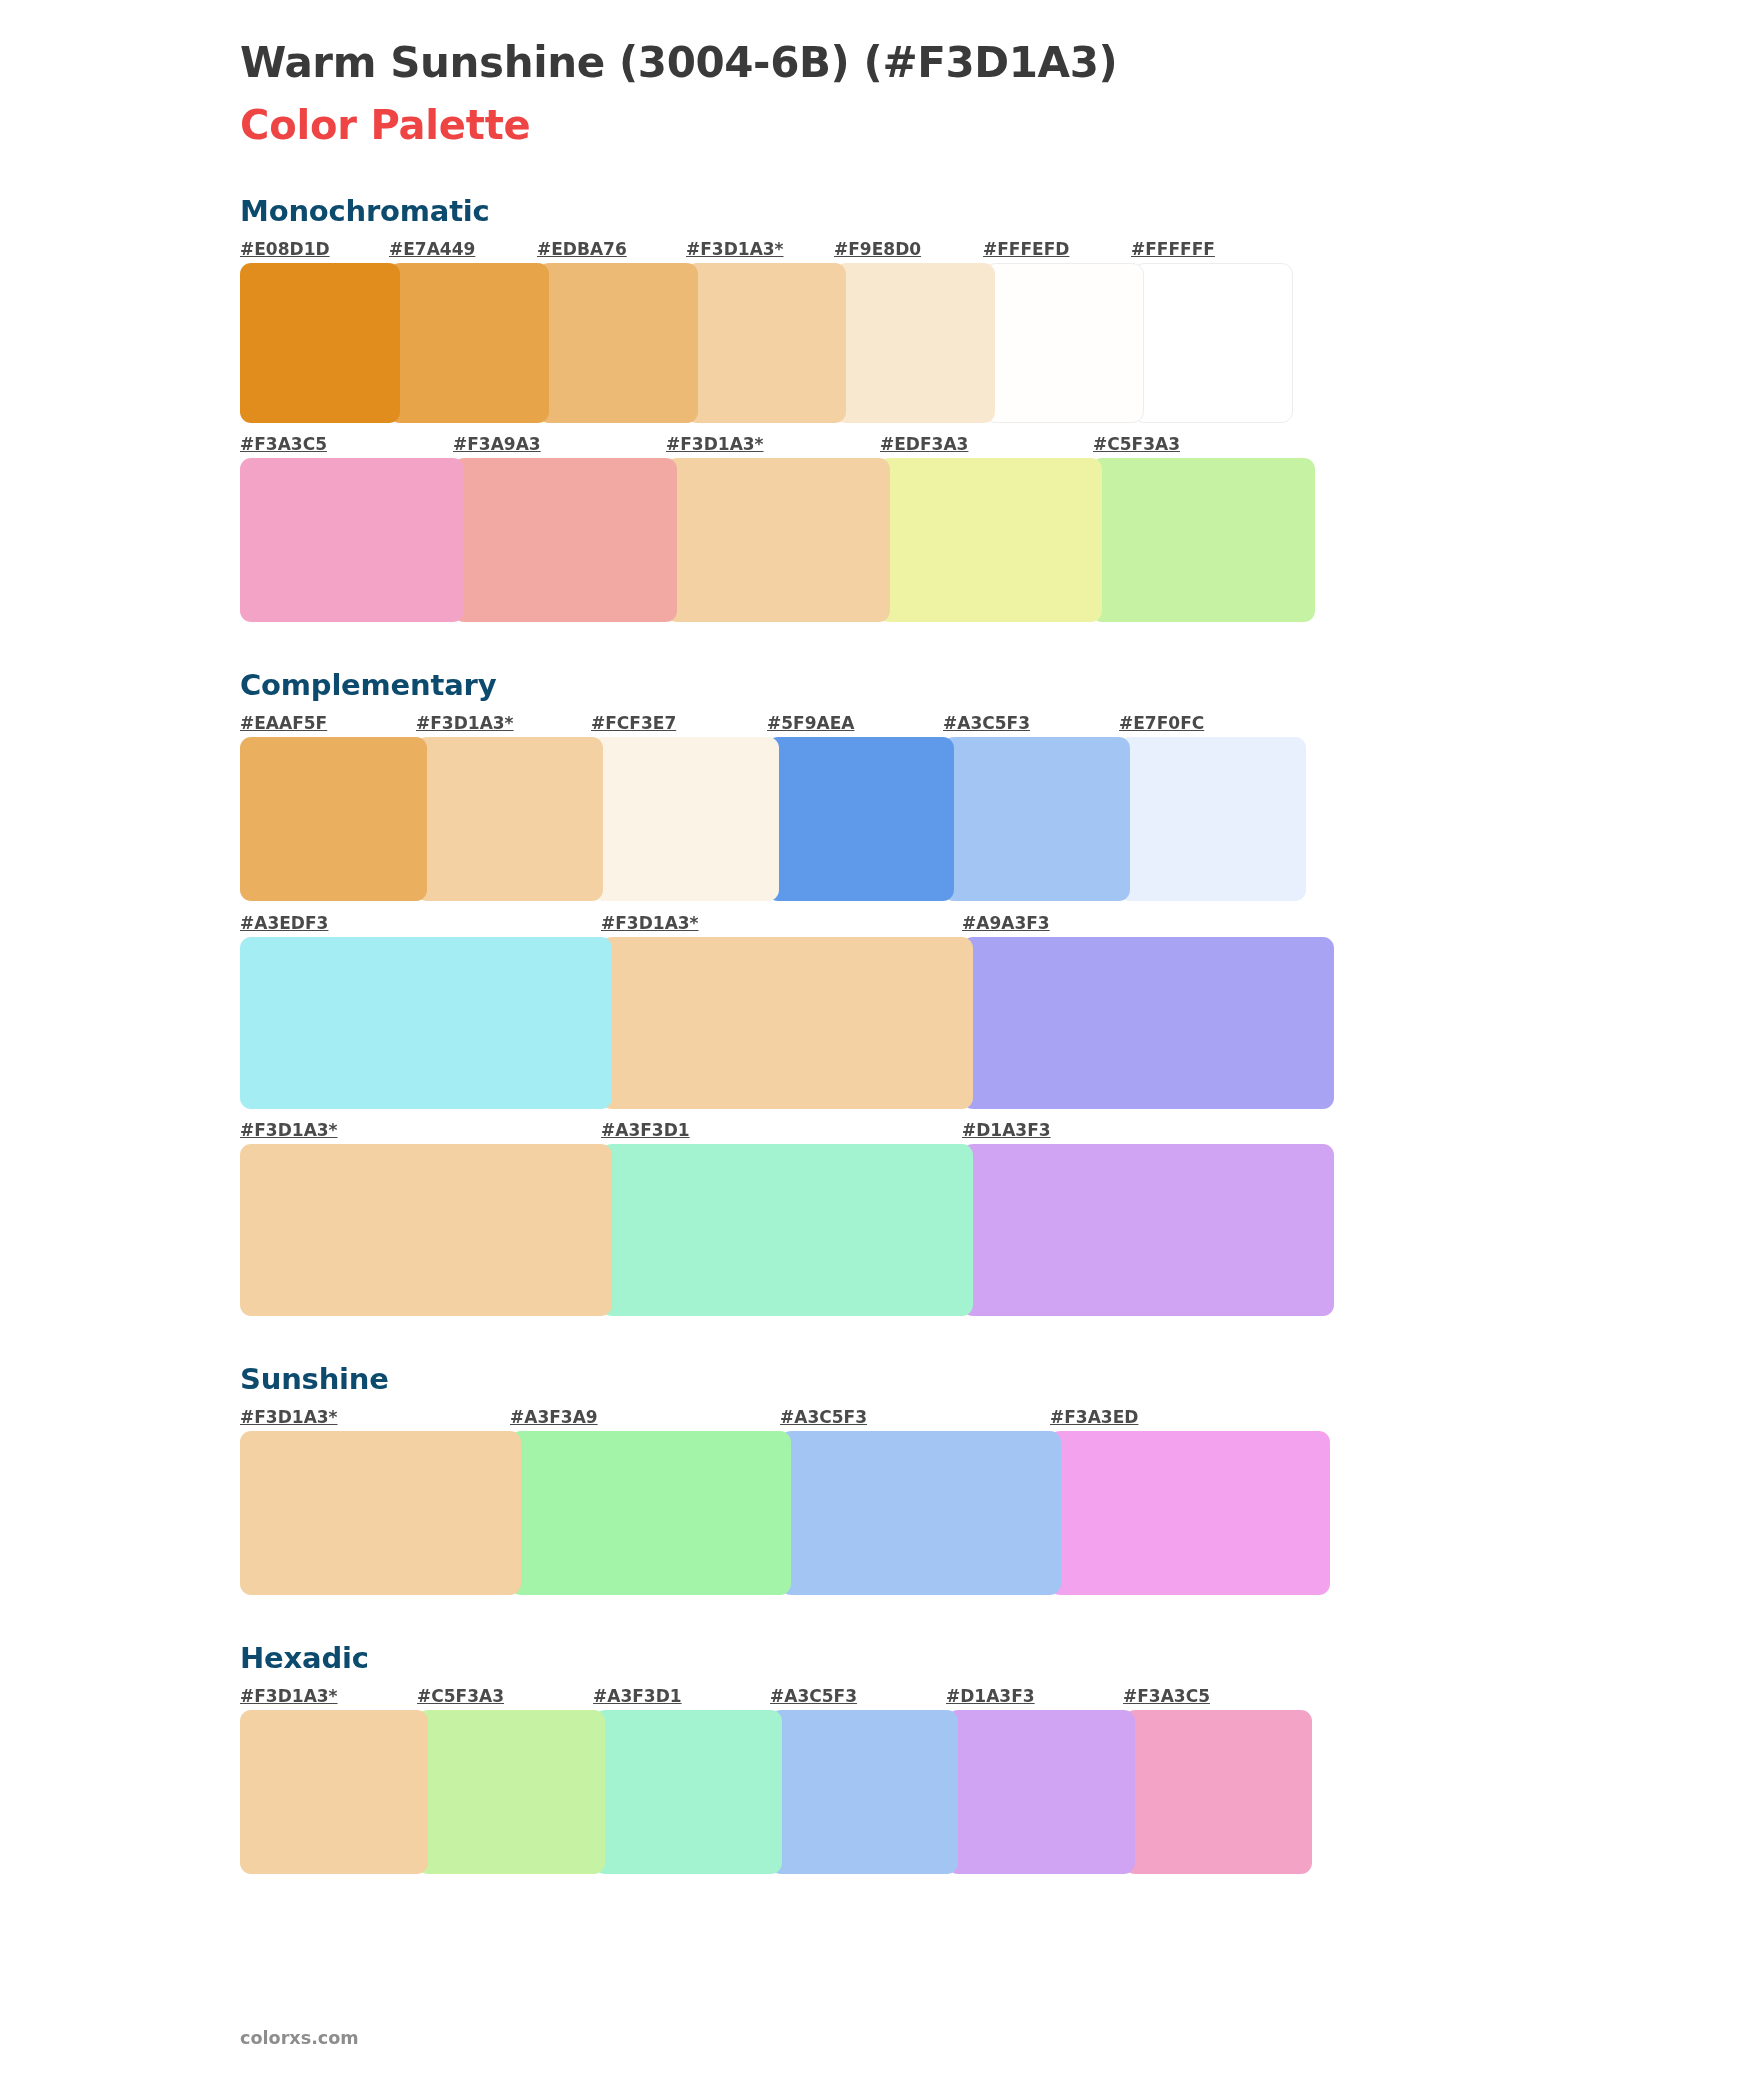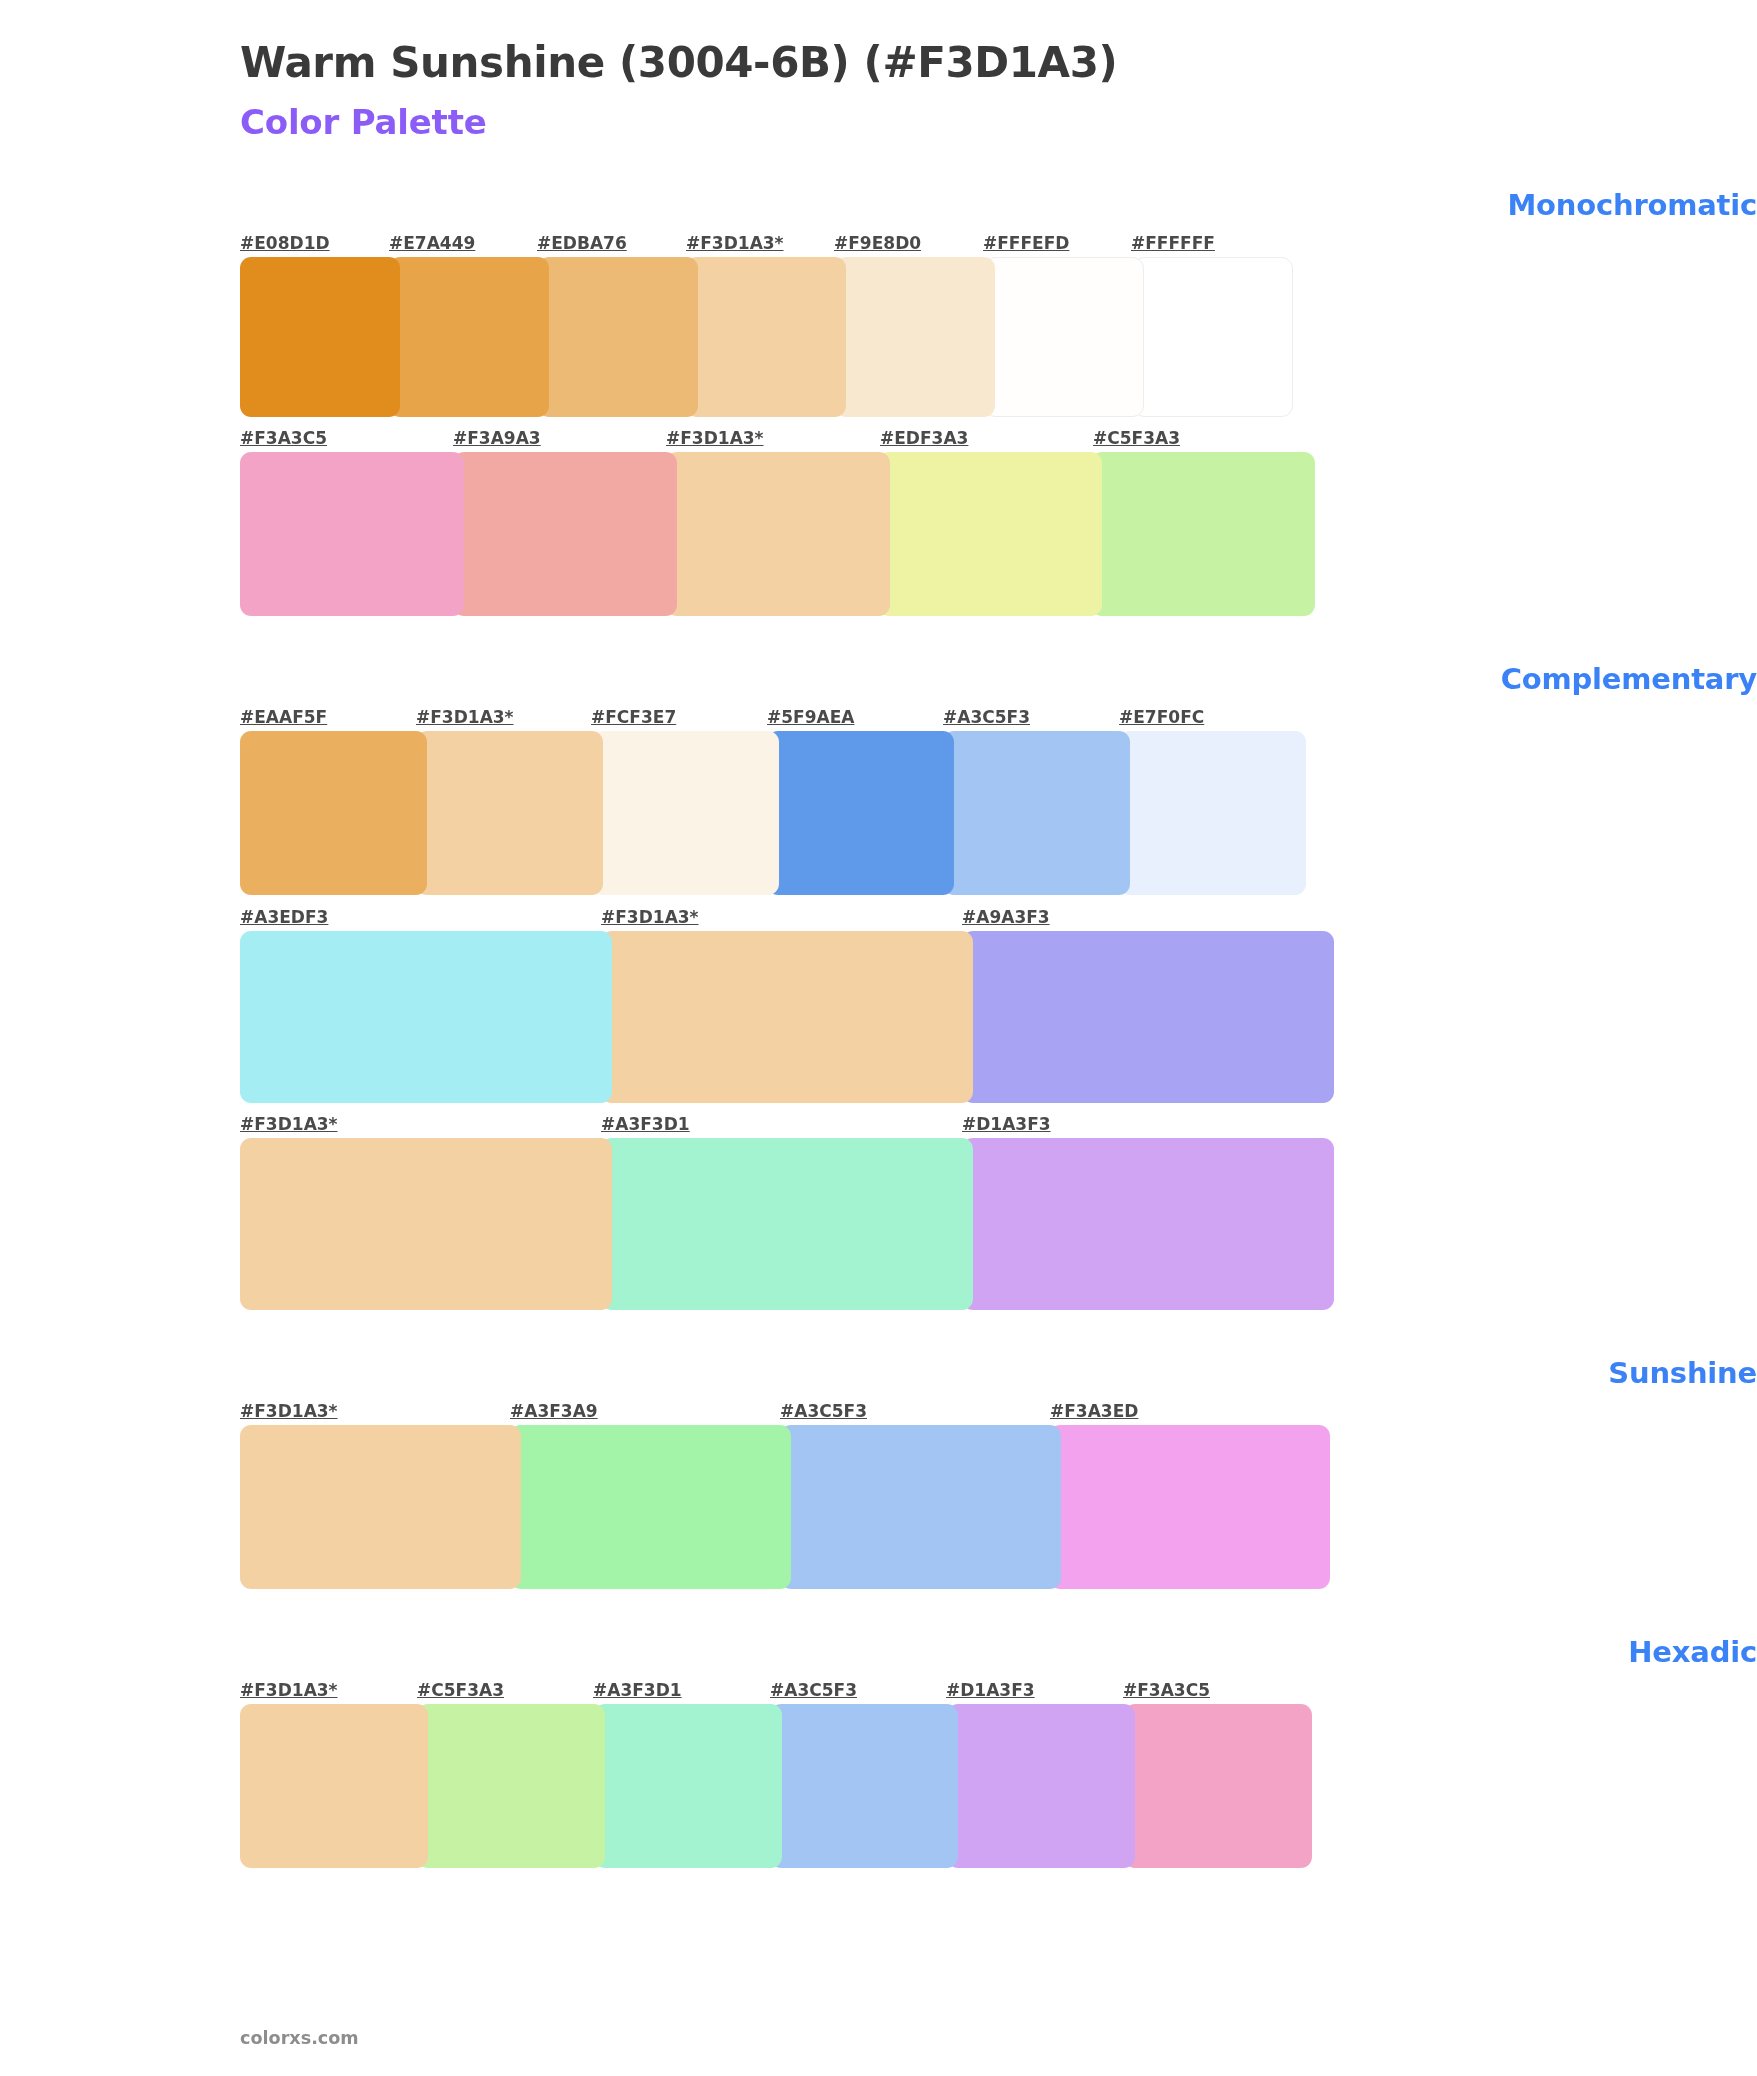--- a/index.html
+++ b/index.html
@@ -20,36 +20,35 @@
     box-sizing: border-box;
   }
   .title {
     font-size: 42px;
     font-weight: bold;
     color: #3a3a3a;
     margin: 14.4px 0 0 240px;
     letter-spacing: -0.4px;
   }
   .subtitle {
-    font-size: 34px;
-    font-weight: bold;
-    color: #8b5cf6;
+    font-size: 40px;
+    font-weight: bold;
+    color: #ef4444;
     margin: 14.4px 0 0 240px;
     letter-spacing: -0.2px;
   }
   .section {
     margin: 0 0 0 240px;
   }
   .section-title {
     font-size: 29px;
     font-weight: bold;
-    color: #3b82f6;
+    color: #0c4a6e;
     margin: 46px 0 0 0;
     letter-spacing: -0.2px;
-    text-align: right;
   }
   .labels {
     position: relative;
     height: 24px;
     margin-top: 11.2px;
   }
   .label {
     position: absolute;
     top: 0;
     font-size: 17px;

